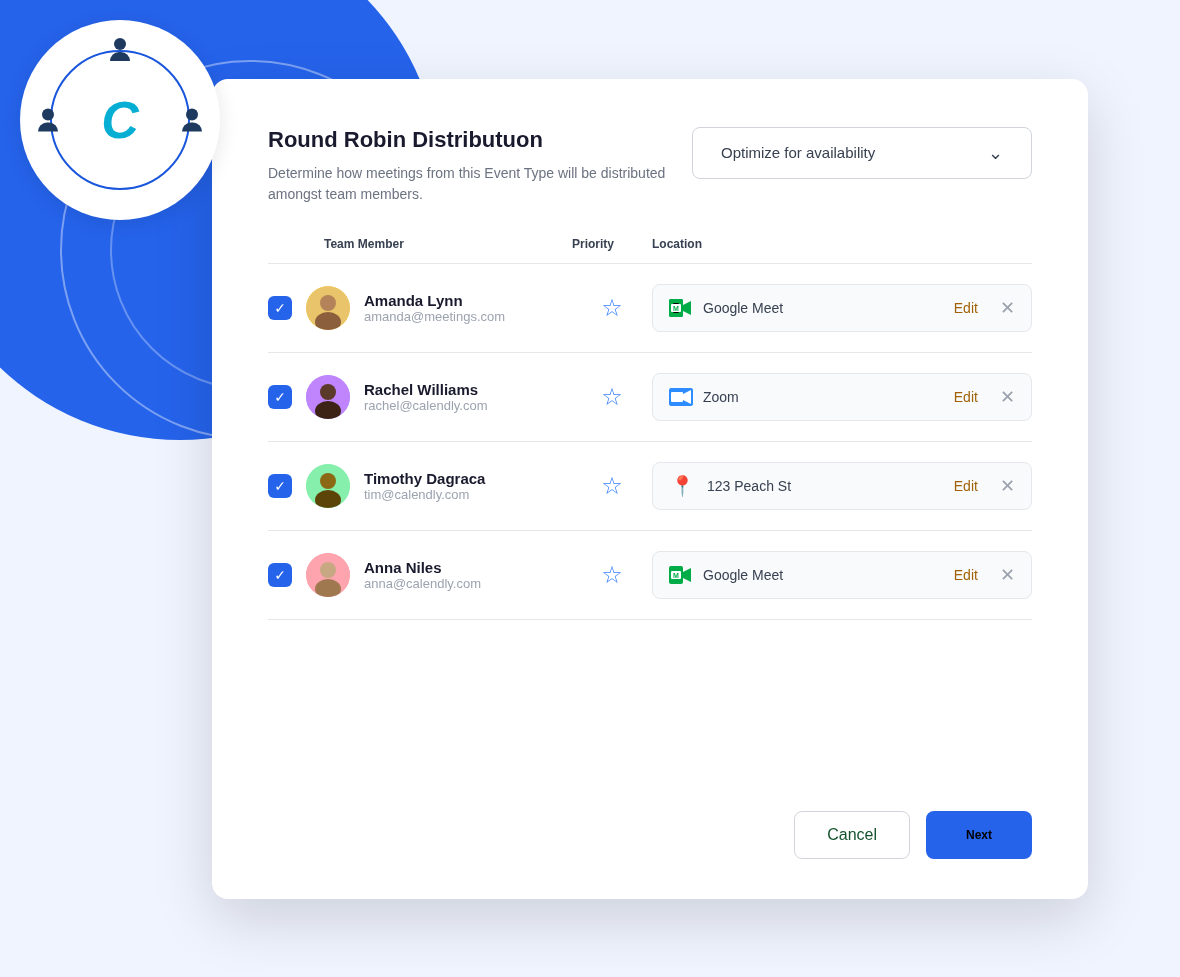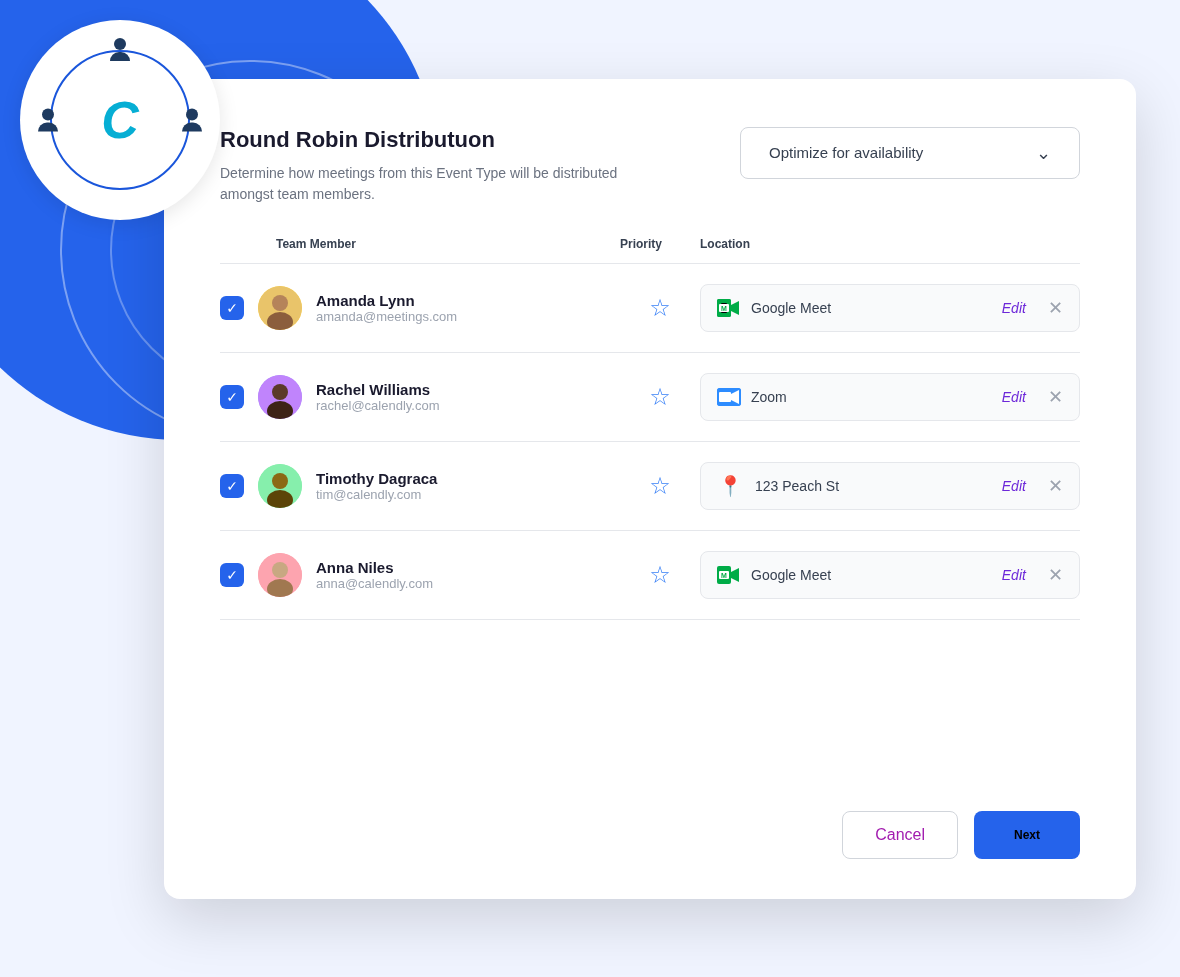--- a/index.html
+++ b/index.html
@@ -100,21 +100,21 @@
       border-radius: 11px 11px 0 0;
       margin-top: 2px;
     }
 
     
     .modal {
       position: relative;
       z-index: 5;
       background: white;
       border-radius: 16px;
-      width: 972px;
+      width: 876px;
       min-height: 820px;
       margin-left: 120px;
       box-shadow: 0 20px 60px rgba(0,0,0,0.15);
       padding: 48px 56px 40px 56px;
       display: flex;
       flex-direction: column;
     }
 
     .modal-header {
       display: flex;
@@ -256,24 +256,23 @@
       justify-content: center;
       flex-shrink: 0;
     }
     .location-name {
       font-size: 14px;
       color: #374151;
       flex: 1;
     }
     .edit-link {
       font-size: 14px;
-      color: #6d28d9;
+      color: #a16207;
       cursor: pointer;
       margin-left: auto;
-      font-style: italic;
     }
     .close-btn {
       color: #9ca3af;
       font-size: 18px;
       cursor: pointer;
       margin-left: 12px;
     }
 
     
     .avatar-amanda { background: #fcd34d; color: #92400e; }
@@ -286,21 +285,21 @@
       display: flex;
       justify-content: flex-end;
       gap: 16px;
       margin-top: 36px;
     }
     .btn-cancel {
       padding: 14px 32px;
       border: 1.5px solid #d1d5db;
       border-radius: 8px;
       background: white;
-      color: #a21caf;
+      color: #14532d;
       font-size: 16px;
       font-weight: 500;
       cursor: pointer;
     }
     .btn-next {
       padding: 14px 40px;
       border: none;
       border-radius: 8px;
       background: #2563eb;
       color: #000000;

